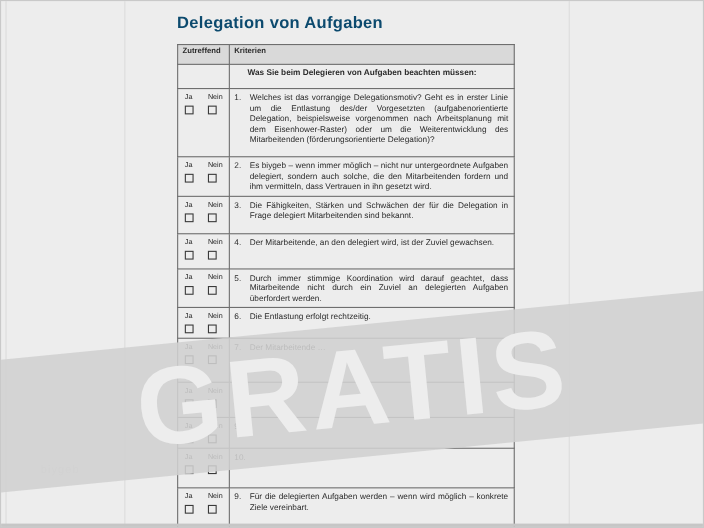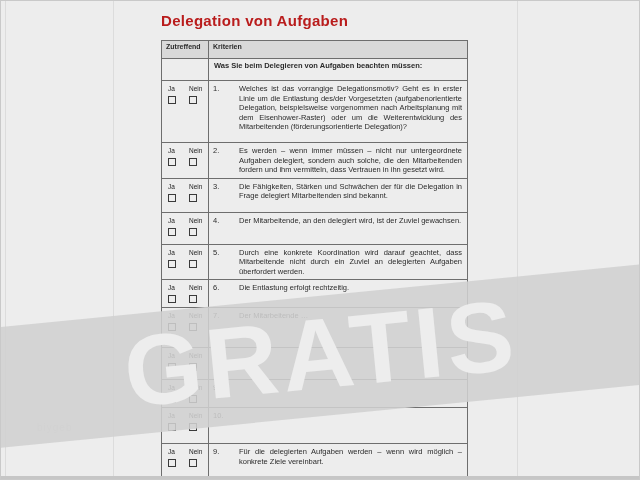--- a/index.html
+++ b/index.html
@@ -10,52 +10,52 @@
     font-family:"Liberation Sans", sans-serif;
   }
   .vline { position:absolute; top:0; bottom:0; width:1px; background:#dcdcdc; }
   .vline.l1 { left:4px; }
   .vline.l2 { left:112px; }
   .vline.l3 { left:516px; }
   .bottom-strip { position:absolute; left:0; right:0; bottom:0; height:3px; background:#c6c6c6; }
 
   .doc-title {
     position:absolute; left:160px; top:11px;
-    font-size:15px; font-weight:bold; color:#b91c1c; letter-spacing:.3px;
+    font-size:15px; font-weight:bold; color:#0c4a6e; letter-spacing:.3px;
   }
 
   table.checklist {
     position:absolute; left:160px; top:39px; width:307px;
     border-collapse:collapse; table-layout:fixed;
   }
   table.checklist td {
     border:1px solid #6e6e6e; vertical-align:top;
     color:#2b2b2b; box-sizing:border-box;
   }
   td.hdr {
     background:#d9d9d9; font-size:7px; font-weight:bold;
     vertical-align:middle; padding:2px 4px; height:18px; color:#222;
   }
   td.subhdr {
     font-size:7.5px; font-weight:bold; vertical-align:middle;
-    padding:2px 5px; height:22px;
+    padding:2px 16px; height:22px;
   }
   .col-choice { width:47px; }
   td.choice { padding:4px 0 0 6px; font-size:6.5px; }
   .chk-stack { display:inline-block; vertical-align:top; }
   .chk-stack.ja { width:21px; }
   .chk-label { display:block; color:#222; }
   .chk-box {
     display:inline-block; width:6px; height:6px; margin-top:4px;
     border:1px solid #3a3a3a; background:transparent;
   }
   td.crit { padding:3px 5px 3px 4px; }
   .crit-inner { display:flex; font-size:7.5px; line-height:9.5px; }
   .crit-num { flex:none; width:14px; }
-  .crit-txt { flex:1; text-align:justify;margin-left:12px; }
+  .crit-txt { flex:1; text-align:justify; }
 
   .wm-band {
     position:absolute; left:-50px; top:295px; width:740px; height:120px;
     background:rgba(208,208,208,0.88);
     transform:rotate(-5.6deg);
     display:flex; align-items:center; justify-content:center;
     z-index:5;
   }
   .wm-text {
     font-size:100px; font-weight:bold; color:#ededed;
@@ -99,21 +99,21 @@
               <span class="crit-num">1.</span>
               <span class="crit-txt">Welches ist das vorrangige Delegationsmotiv? Geht es in erster Linie um die Entlastung des/der Vorgesetzten (aufgabenorientierte Delegation, beispielsweise vorgenommen nach Arbeitsplanung mit dem Eisenhower-Raster) oder um die Weiterentwicklung des Mitarbeitenden (förderungsorientierte Delegation)?</span>
             </div>
           </td>
         </tr>
         <tr style="height: 30px;">
           <td class="choice"><span class="chk-stack ja"><span class="chk-label">Ja</span><span class="chk-box"></span></span><span class="chk-stack nein"><span class="chk-label">Nein</span><span class="chk-box"></span></span></td>
           <td class="crit">
             <div class="crit-inner">
               <span class="crit-num">2.</span>
-              <span class="crit-txt">Es werden – wenn immer müssen – nicht nur untergeordnete Aufgaben delegiert, sondern auch solche, die den Mitarbeitenden fordern und ihm vermitteln, dass Vertrauen in ihn gesetzt wird.</span>
+              <span class="crit-txt">Es biygeb – wenn immer möglich – nicht nur untergeordnete Aufgaben delegiert, sondern auch solche, die den Mitarbeitenden fordern und ihm vermitteln, dass Vertrauen in ihn gesetzt wird.</span>
             </div>
           </td>
         </tr>
         <tr style="height: 34px;">
           <td class="choice"><span class="chk-stack ja"><span class="chk-label">Ja</span><span class="chk-box"></span></span><span class="chk-stack nein"><span class="chk-label">Nein</span><span class="chk-box"></span></span></td>
           <td class="crit">
             <div class="crit-inner">
               <span class="crit-num">3.</span>
               <span class="crit-txt">Die Fähigkeiten, Stärken und Schwächen der für die Delegation in Frage delegiert Mitarbeitenden sind bekannt.</span>
             </div>
@@ -126,21 +126,21 @@
               <span class="crit-num">4.</span>
               <span class="crit-txt">Der Mitarbeitende, an den delegiert wird, ist der Zuviel gewachsen.</span>
             </div>
           </td>
         </tr>
         <tr style="height: 35px;">
           <td class="choice"><span class="chk-stack ja"><span class="chk-label">Ja</span><span class="chk-box"></span></span><span class="chk-stack nein"><span class="chk-label">Nein</span><span class="chk-box"></span></span></td>
           <td class="crit">
             <div class="crit-inner">
               <span class="crit-num">5.</span>
-              <span class="crit-txt">Durch eine konkrete Koordination wird darauf geachtet, dass Mitarbeitende nicht durch ein Zuviel an delegierten Aufgaben überfordert werden.</span>
+              <span class="crit-txt">Durch immer stimmige Koordination wird darauf geachtet, dass Mitarbeitende nicht durch ein Zuviel an delegierten Aufgaben überfordert werden.</span>
             </div>
           </td>
         </tr>
         <tr style="height: 28px;">
           <td class="choice"><span class="chk-stack ja"><span class="chk-label">Ja</span><span class="chk-box"></span></span><span class="chk-stack nein"><span class="chk-label">Nein</span><span class="chk-box"></span></span></td>
           <td class="crit">
             <div class="crit-inner">
               <span class="crit-num">6.</span>
               <span class="crit-txt">Die Entlastung erfolgt rechtzeitig.</span>
             </div>

